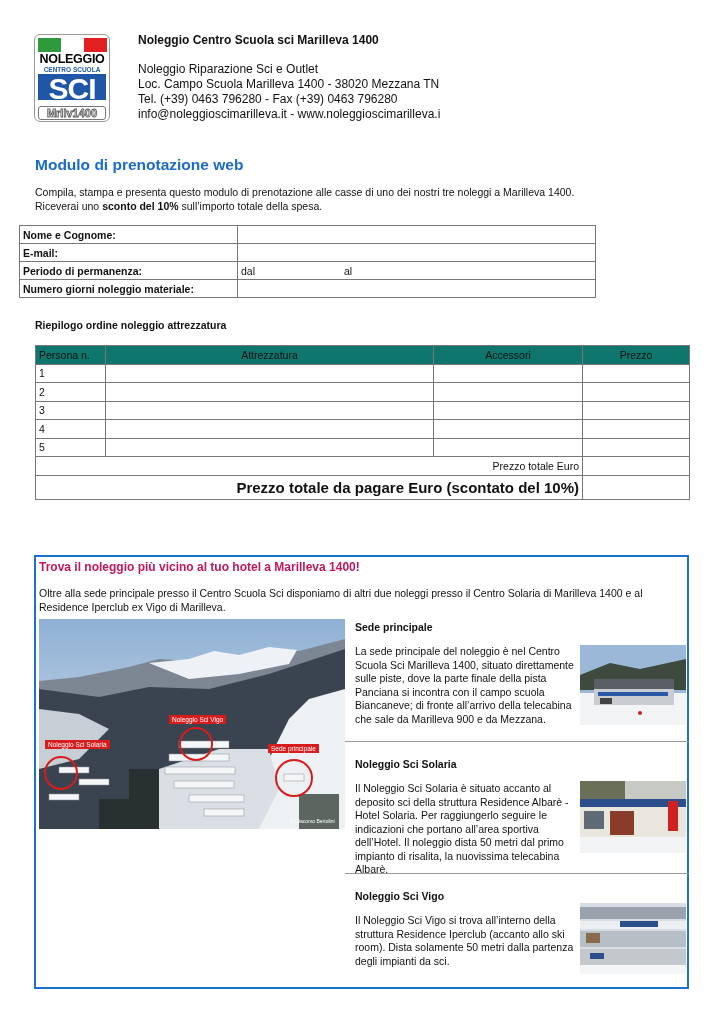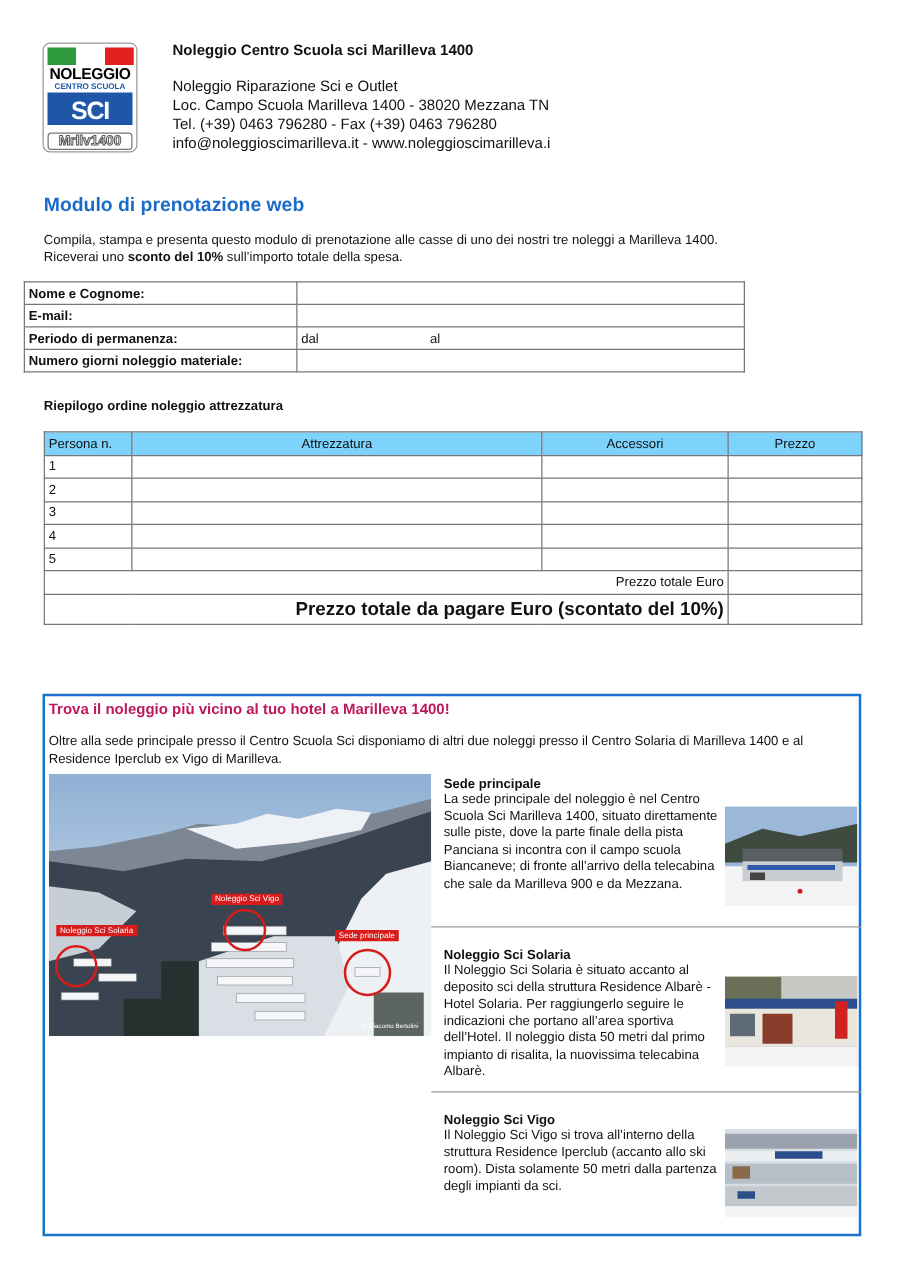--- a/index.html
+++ b/index.html
@@ -8,59 +8,59 @@
   .abs { position:absolute; }
 
   
   .logo { left:34px; top:34px; width:76px; height:88px; border:1px solid #999; border-radius:6px; background:#fff; overflow:hidden; box-sizing:border-box; }
   .logo .flag { position:absolute; top:3px; height:14px; width:23px; }
   .logo .fg { left:3px; background:#2e9a3c; }
   .logo .fw { left:26px; background:#fff; }
   .logo .fr { left:49px; background:#e32020; }
   .logo .t1 { position:absolute; left:0; right:0; top:17px; text-align:center; font-weight:bold; font-size:12.5px; color:#000000; letter-spacing:-0.3px; }
   .logo .t2 { position:absolute; left:0; right:0; top:31px; text-align:center; font-weight:bold; font-size:6.5px; color:#1f56a8; }
-  .logo .t3 { position:absolute; left:3px; right:3px; top:39px; height:26px; background:#1f56a8; color:#fff; text-align:center; font-weight:bold; font-size:20px; line-height:30px; letter-spacing:-1px; }
+  .logo .t3 { position:absolute; left:3px; right:3px; top:39px; height:26px; background:#1f56a8; color:#fff; text-align:center; font-weight:bold; font-size:30px; line-height:30px; letter-spacing:-1px; }
   .logo .t4 { position:absolute; left:3px; right:3px; top:71px; height:14px; border:1px solid #777; border-radius:3px; text-align:center; font-size:11px; line-height:13px; color:#fff; -webkit-text-stroke:0.8px #555; font-weight:bold; box-sizing:border-box; }
 
   .hdr { left:138px; top:33px; font-size:12px; line-height:15px; }
   .hdr .company { font-weight:bold; margin-bottom:14px; }
 
   .h-title { left:35px; top:156px; font-size:15.5px; font-weight:bold; color:#1a6cc8; }
   .intro { left:35px; top:186px; font-size:10.5px; line-height:13.5px; }
 
   
   table { border-collapse:collapse; }
   .client { left:19px; top:225px; width:577px; font-size:10.5px; }
   .client td { border:1px solid #777; height:17px; padding:0 3px; }
   .client td.lbl { width:211px; font-weight:bold; }
   .client .al { display:inline-block; margin-left:89px; }
 
   .order-title { left:35px; top:319px; font-size:10.5px; font-weight:bold; }
   .order { left:35px; top:345px; width:655px; font-size:10.5px; }
   .order th, .order td { border:1px solid #777; height:17.5px; padding:0 3px; font-weight:normal; }
-  .order th { background:#7dd3fc; text-align:center; }
+  .order th { background:#0f766e; text-align:center; }
   .order th.c1 { text-align:left; width:63px; }
   .order th.c2 { width:321px; }
   .order th.c3 { width:142px;text-align:center; }
   .order .tot td.lab { text-align:right; }
   .order .big td { height:23px; }
   .order .big td.lab { font-size:15px; font-weight:bold; }
 
   
   .box { left:34px; top:555px; width:655px; height:434px; border:2px solid #1a72cc; box-sizing:border-box; }
   .box-title { left:39px; top:560px; font-size:12px; font-weight:bold; color:#be185d; }
   .box-intro { left:39px; top:587px; font-size:10.5px; line-height:13.5px; width:645px; }
 
   .photo { left:39px; top:619px; width:306px; height:210px; overflow:hidden; }
   .loc-label { position:absolute; background:#d81c1c; color:#fff; font-size:6.5px; padding:1px 3px; white-space:nowrap; }
   .ring { position:absolute; border:2.5px solid #d81c1c; border-radius:50%; box-sizing:border-box; }
 
   .sect { left:355px; width:333px; }
   .sect .st { font-size:10.5px; font-weight:bold; }
-  .sect .sb { font-size:10.5px; line-height:13.5px; width:220px; }
+  .sect .sb { font-size:10.5px; line-height:13.5px; width:220px; margin-top:12px; }
   .sect .thumb { position:absolute; right:2px; width:106px; overflow:hidden; }
   .divider { left:345px; width:344px; height:0; border-top:1.5px solid #999; }
 </style>
 </head>
 <body>
 
 <div class="abs logo">
   <div class="flag fg"></div>
   <div class="flag fw"></div>
   <div class="flag fr"></div>

